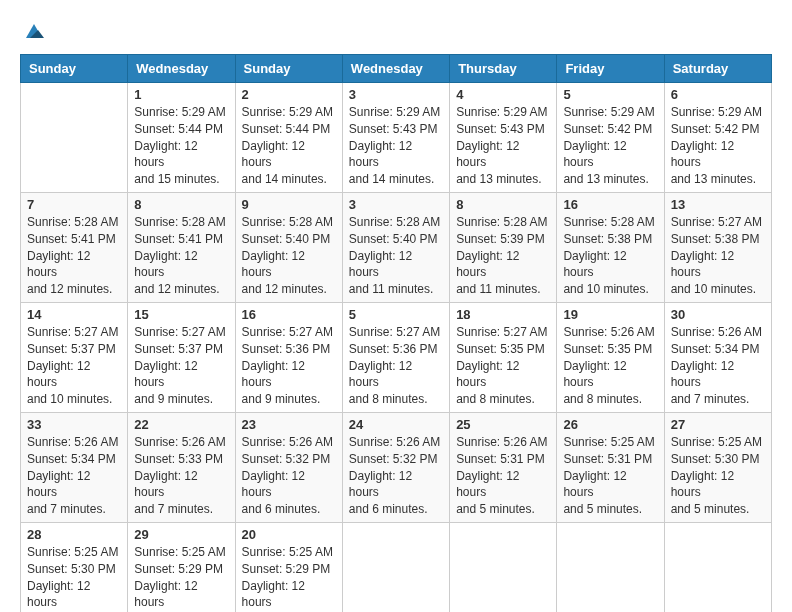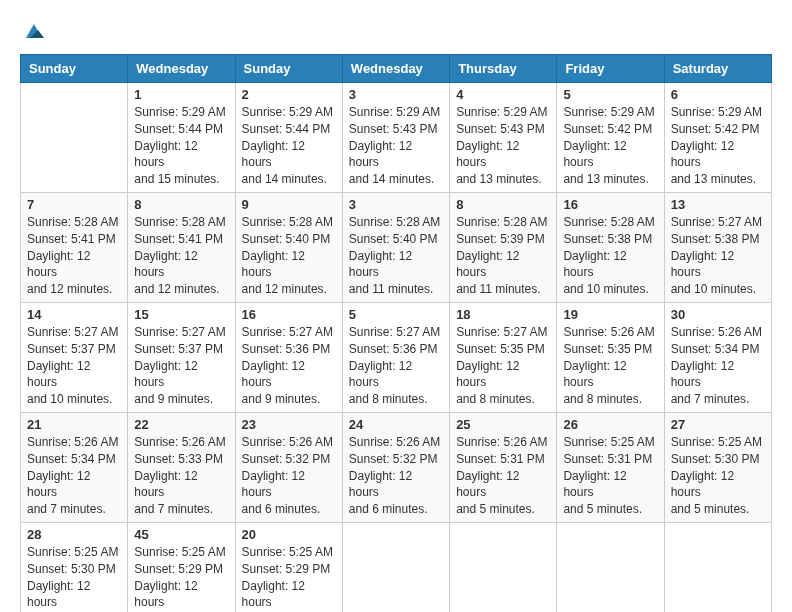--- a/index.html
+++ b/index.html
@@ -268,21 +268,21 @@
         <td>
           <span class="day-number">30</span>
           <div class="day-info" style="white-space: pre-line;">Sunrise: 5:26 AM
 Sunset: 5:34 PM
 Daylight: 12 hours
 and 7 minutes.</div>
         </td>
       </tr>
       <tr>
         <td>
-          <span class="day-number">21</span>
+          <span class="day-number">33</span>
           <div class="day-info" style="white-space: pre-line;">Sunrise: 5:26 AM
 Sunset: 5:34 PM
 Daylight: 12 hours
 and 7 minutes.</div>
         </td>
         <td>
           <span class="day-number">22</span>
           <div class="day-info" style="white-space: pre-line;">Sunrise: 5:26 AM
 Sunset: 5:33 PM
 Daylight: 12 hours
@@ -326,21 +326,21 @@
       </tr>
       <tr>
         <td>
           <span class="day-number">28</span>
           <div class="day-info" style="white-space: pre-line;">Sunrise: 5:25 AM
 Sunset: 5:30 PM
 Daylight: 12 hours
 and 4 minutes.</div>
         </td>
         <td>
-          <span class="day-number">45</span>
+          <span class="day-number">29</span>
           <div class="day-info" style="white-space: pre-line;">Sunrise: 5:25 AM
 Sunset: 5:29 PM
 Daylight: 12 hours
 and 4 minutes.</div>
         </td>
         <td>
           <span class="day-number">20</span>
           <div class="day-info" style="white-space: pre-line;">Sunrise: 5:25 AM
 Sunset: 5:29 PM
 Daylight: 12 hours

